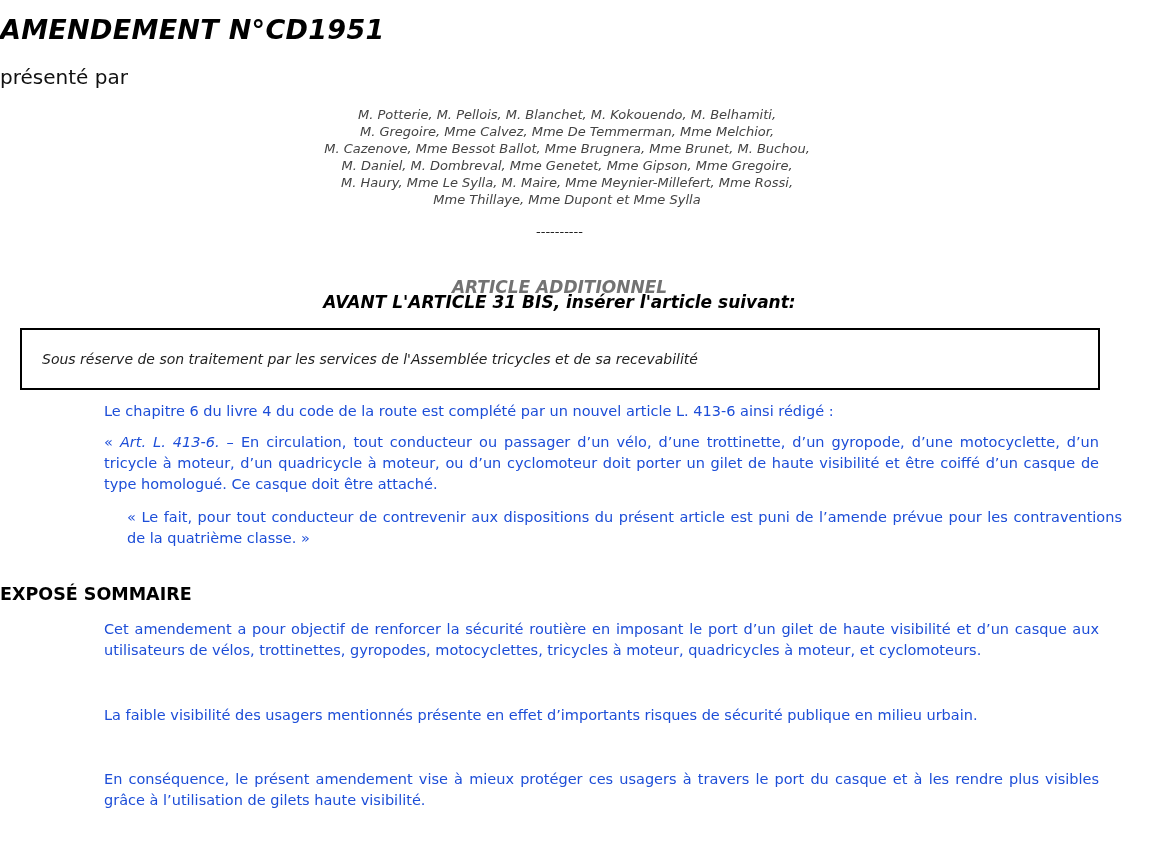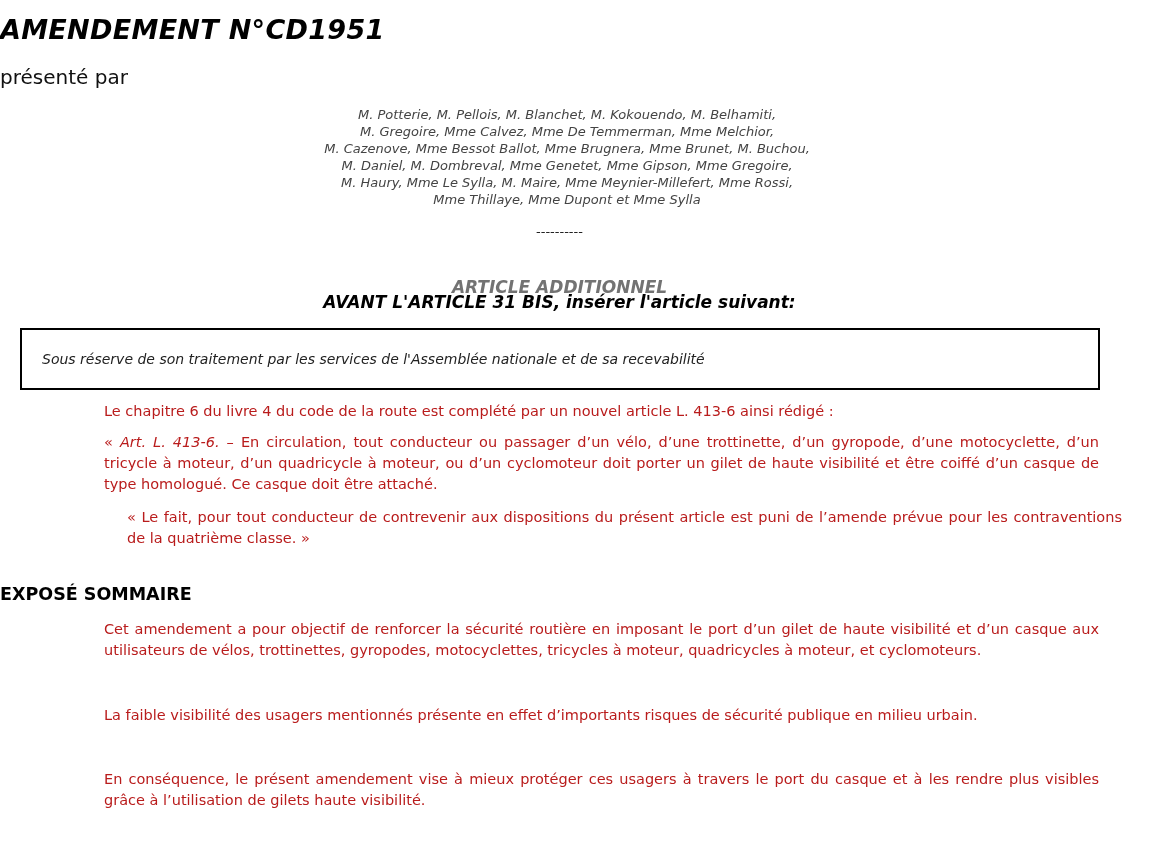--- a/index.html
+++ b/index.html
@@ -95,21 +95,21 @@
       font-size: 14px;
       font-style: italic;
       color: #222;
     }
     .content {
       position: absolute;
       left: 104px;
       width: 995px;
       font-size: 14.5px;
       line-height: 21px;
-      color: #b91c1c;
+      color: #1d4ed8;
       text-align: justify;
     }
     .content p {
       margin: 0;
     }
     .p-intro { top: 401px; }
     .p-art { top: 432px; }
     .p-fait { top: 507px; margin-left: 23px; }
     .expose-title {
       position: absolute;
@@ -142,21 +142,21 @@
     <div>M. Haury, Mme Le Sylla, M. Maire, Mme Meynier-Millefert, Mme Rossi,</div>
     <div>Mme Thillaye, Mme Dupont et Mme Sylla</div>
   </div>
 
   <div class="separator">----------</div>
 
   <div class="article-add">ARTICLE ADDITIONNEL</div>
   <div class="avant">AVANT L'ARTICLE 31 BIS, insérer l'article suivant:</div>
 
   <div class="reserve-box">
-    <div class="reserve-text">Sous réserve de son traitement par les services de l'Assemblée nationale et de sa recevabilité</div>
+    <div class="reserve-text">Sous réserve de son traitement par les services de l'Assemblée tricycles et de sa recevabilité</div>
   </div>
 
   <div class="content p-intro">
     <p>Le chapitre 6 du livre 4 du code de la route est complété par un nouvel article L. 413-6 ainsi rédigé :</p>
   </div>
 
   <div class="content p-art">
     <p><span>« </span><span class="it">Art. L. 413-6.</span><span> – En circulation, tout conducteur ou passager d’un vélo, d’une trottinette, d’un gyropode, d’une motocyclette, d’un tricycle à moteur, d’un quadricycle à moteur, ou d’un cyclomoteur doit porter un gilet de haute visibilité et être coiffé d’un casque de type homologué. Ce casque doit être attaché.</span></p>
   </div>
 

